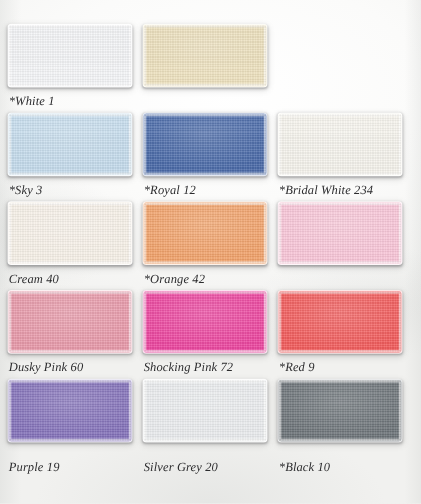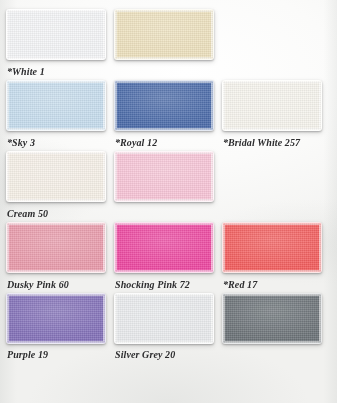--- a/index.html
+++ b/index.html
@@ -37,23 +37,22 @@
       radial-gradient(ellipse 150px 60px at 92% 60%, rgba(205,208,206,0.22) 0%, rgba(205,208,206,0) 72%),
       radial-gradient(ellipse 200px 90px at 50% 100%, rgba(200,203,201,0.28) 0%, rgba(200,203,201,0) 70%),
       linear-gradient(90deg, rgba(195,198,196,0.25) 0%, rgba(195,198,196,0) 5%),
       linear-gradient(270deg, rgba(195,198,196,0.22) 0%, rgba(195,198,196,0) 4%);
     z-index: 1;
   }
 
   .grid {
     position: relative;
     z-index: 2;
-    padding: 9px 6px 0 6px;
+    padding: 19px 6px 0 6px;
     box-sizing: border-box;
-    font-weight: bold;
   }
 
   .swatch-row {
     display: flex;
     justify-content: flex-start;
     margin-bottom: 2px;
   }
 
   .swatch-cell {
     width: 108px;
@@ -100,21 +99,21 @@
     font-style: italic;
     font-size: 10px;
     line-height: 12px;
     color: #2c2c2e;
     letter-spacing: 0.1px;
     white-space: nowrap;
     height: 12px;
   }
 
   .row-5 .swatch-label {
-    margin-top: 5px;
+    margin-top: 15px;
   }
 </style>
 </head>
 <body style="background-color: rgb(242, 242, 240);">
 
 <div id="swatch-chart">
   <div class="grid">
 
     <div class="swatch-row row-1">
       <div class="swatch-cell">
@@ -130,57 +129,62 @@
       <div class="swatch-cell">
         <div class="swatch-chip" style="background-color: rgb(197, 220, 236);"></div>
         <span class="swatch-label">*Sky 3</span>
       </div>
       <div class="swatch-cell">
         <div class="swatch-chip" style="background-color: rgb(74, 106, 168);"></div>
         <span class="swatch-label">*Royal 12</span>
       </div>
       <div class="swatch-cell">
         <div class="swatch-chip" style="background-color: rgb(245, 243, 236);"></div>
-        <span class="swatch-label">*Bridal White 257</span>
+        <span class="swatch-label">*Bridal White 234</span>
       </div>
     </div>
 
     <div class="swatch-row row-3">
       <div class="swatch-cell">
         <div class="swatch-chip" style="background-color: rgb(245, 239, 230);"></div>
-        <span class="swatch-label">Cream 50</span>
+        <span class="swatch-label">Cream 40</span>
+      </div>
+      <div class="swatch-cell">
+        <div class="swatch-chip" style="background-color: rgb(240, 160, 104);"></div>
+        <span class="swatch-label">*Orange 42</span>
       </div>
       <div class="swatch-cell">
         <div class="swatch-chip" style="background-color: rgb(247, 196, 214);"></div>
       </div>
     </div>
 
     <div class="swatch-row row-4">
       <div class="swatch-cell">
         <div class="swatch-chip" style="background-color: rgb(232, 154, 170);"></div>
         <span class="swatch-label">Dusky Pink 60</span>
       </div>
       <div class="swatch-cell">
         <div class="swatch-chip" style="background-color: rgb(236, 71, 160);"></div>
         <span class="swatch-label">Shocking Pink 72</span>
       </div>
       <div class="swatch-cell">
         <div class="swatch-chip" style="background-color: rgb(242, 93, 93);"></div>
-        <span class="swatch-label">*Red 17</span>
+        <span class="swatch-label">*Red 9</span>
       </div>
     </div>
 
     <div class="swatch-row row-5">
       <div class="swatch-cell">
         <div class="swatch-chip" style="background-color: rgb(130, 112, 184);"></div>
         <span class="swatch-label">Purple 19</span>
       </div>
       <div class="swatch-cell">
         <div class="swatch-chip" style="background-color: rgb(232, 234, 236);"></div>
         <span class="swatch-label">Silver Grey 20</span>
       </div>
       <div class="swatch-cell">
         <div class="swatch-chip" style="background-color: rgb(107, 114, 119);"></div>
+        <span class="swatch-label">*Black 10</span>
       </div>
     </div>
 
   </div>
 </div>
 
 </body></html>

